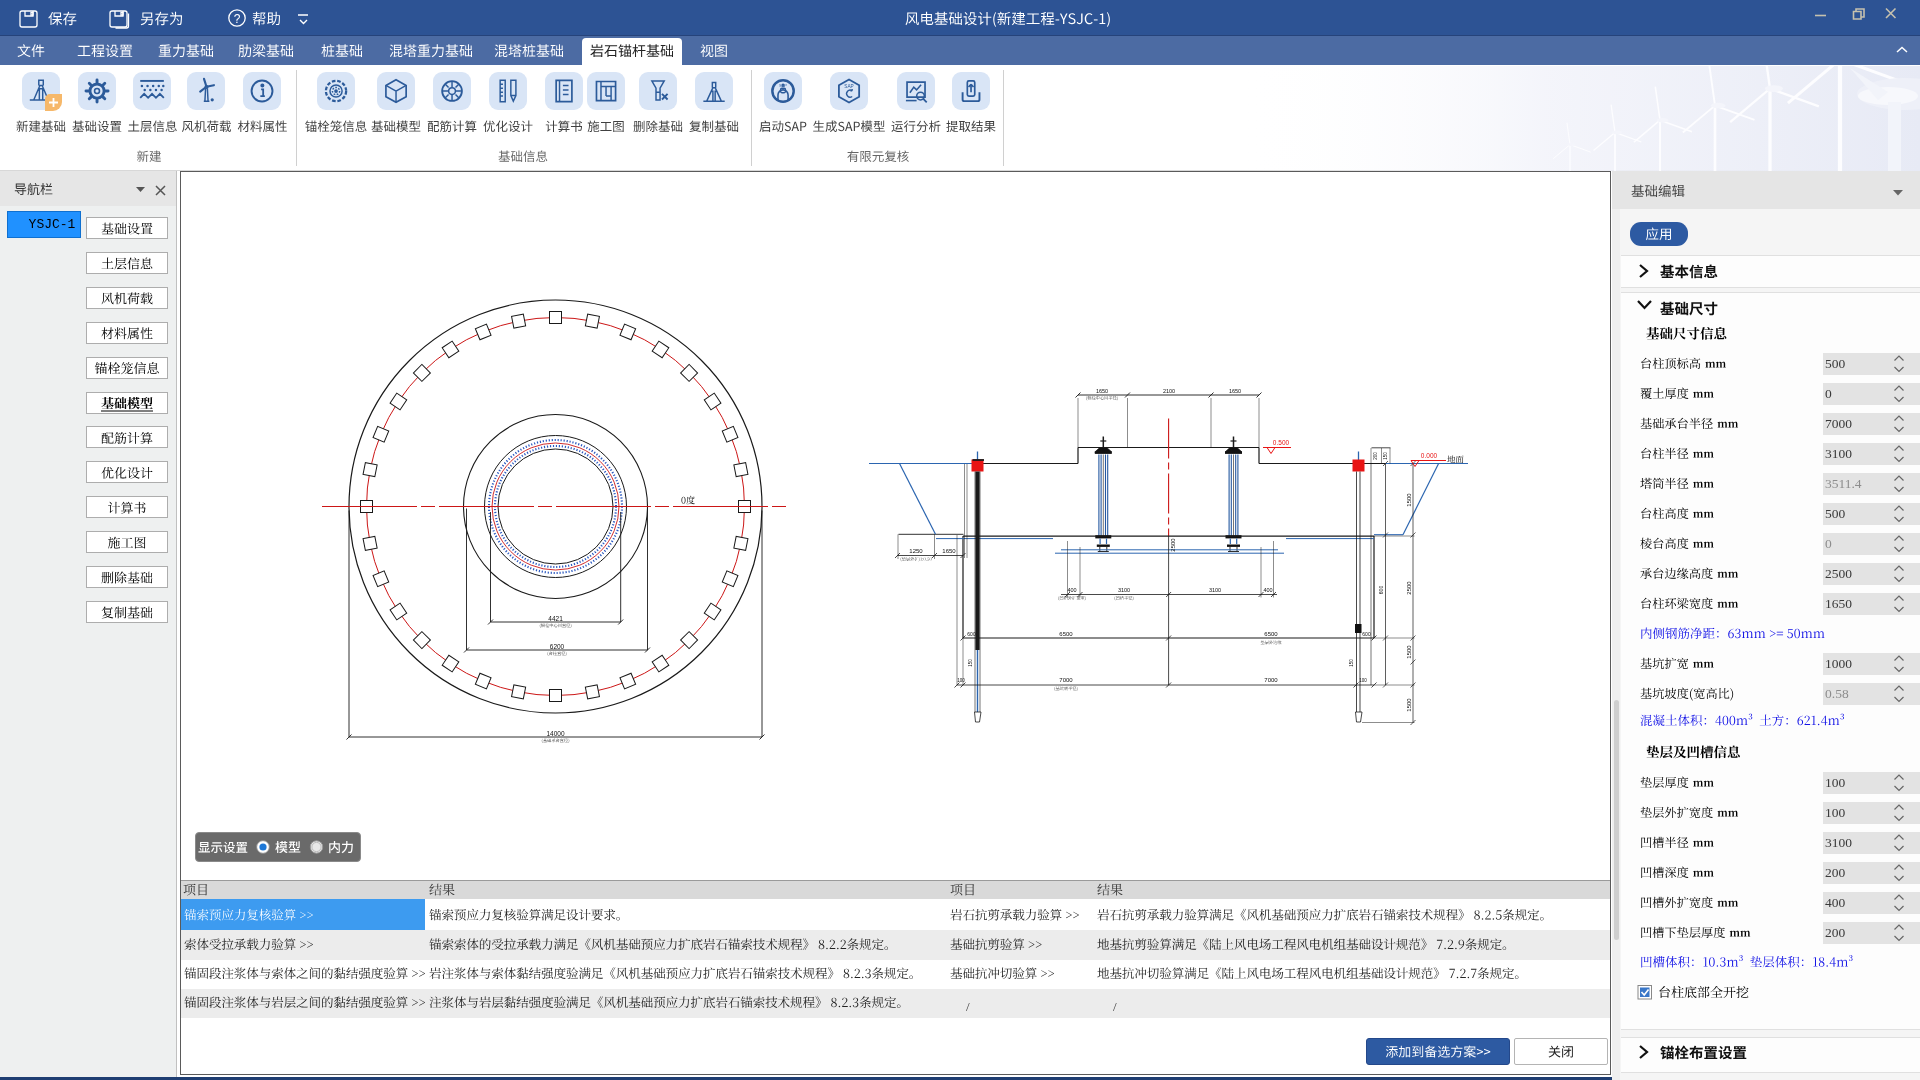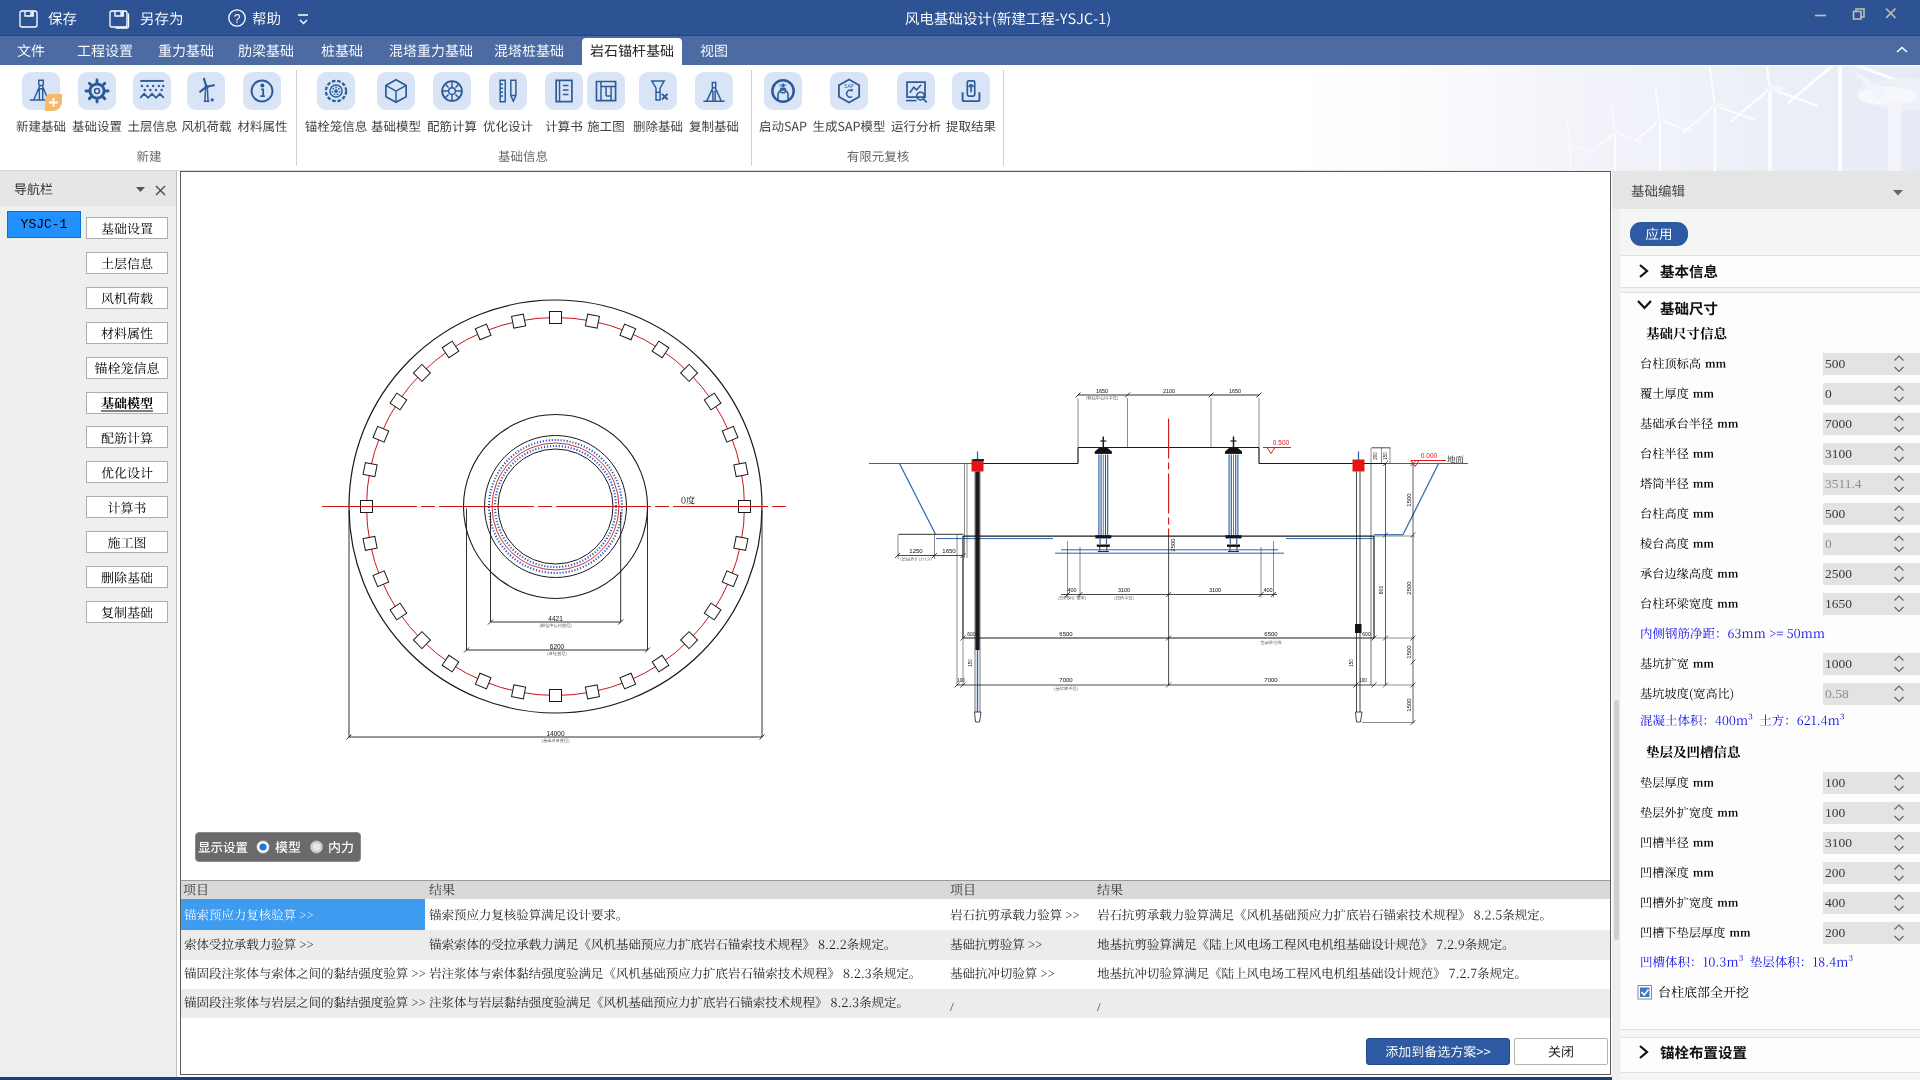--- a/index.html
+++ b/index.html
@@ -21,21 +21,21 @@
 #rpanel{left:1612px;top:171px;width:308px;height:909px;background:#f5f5f5;}
 #rphead{left:1612px;top:171px;width:308px;height:38px;background:#e5e5e5;}
 #applybtn{left:1630px;top:222px;width:58px;height:24px;background:#2d5aa2;border-radius:11px;}
 .sect{position:absolute;left:1621px;width:299px;background:#fdfdfd;border-top:1px solid #e0e0e0;border-bottom:1px solid #e0e0e0;}
 .inp{position:absolute;left:1823px;width:147px;height:22px;background:#e3e3e3;
  font-family:"Liberation Serif",serif;font-size:13.5px;color:#3a3a3a;line-height:21px;padding-left:2px;}
 .inpd{color:#8d8d8d;}
 #addbtn{left:1366px;top:1038px;width:144px;height:27px;background:#2d5aa2;border-radius:3px;border:1px solid #24488a;}
 #closebtn{left:1514px;top:1038px;width:94px;height:27px;background:#fff;border:1px solid #b4b4b4;border-radius:2px;}
 #bottomstrip{left:0;top:1077px;width:1920px;height:3px;background:#1f3e72;}
-.num{position:absolute;font-family:"Liberation Serif",serif;color:#3a3a3a;}
+.num{position:absolute;font-family:"Liberation Serif",serif;color:#3a3a3a;padding-left:16px;}
 </style></head><body>
 <div id="titlebar" class="abs"></div>
 <div class="abs" style="left:0;top:35px;width:1920px;height:1px;background:#26437a"></div>
 <div id="menubar" class="abs"></div>
 <div id="activetab" class="abs"></div>
 <div id="ribbon" class="abs"></div>
 <svg class="abs" style="left:1240px;top:66px;z-index:1" width="680" height="105" viewBox="0 0 680 105">
     <defs>
       <linearGradient id="wmg" x1="0" y1="0" x2="1" y2="0">
         <stop offset="0" stop-color="#ffffff" stop-opacity="0"></stop>

